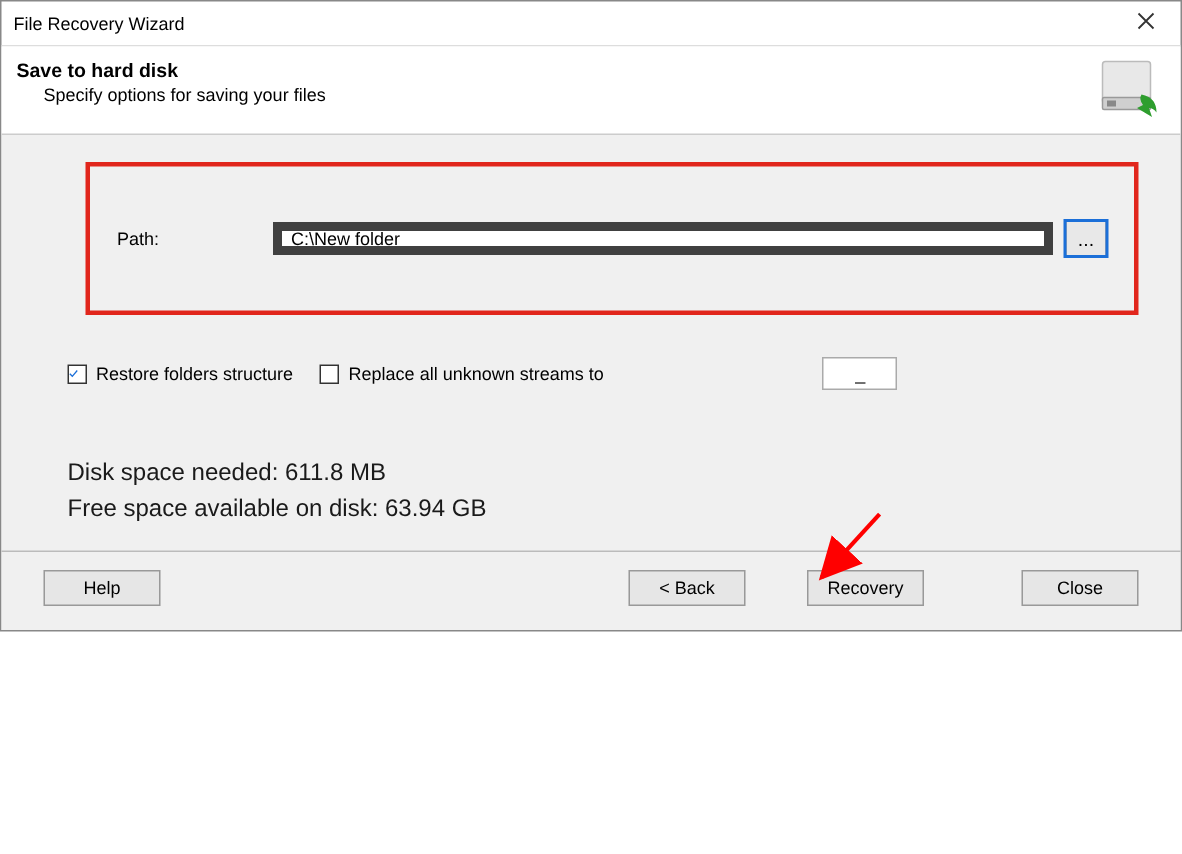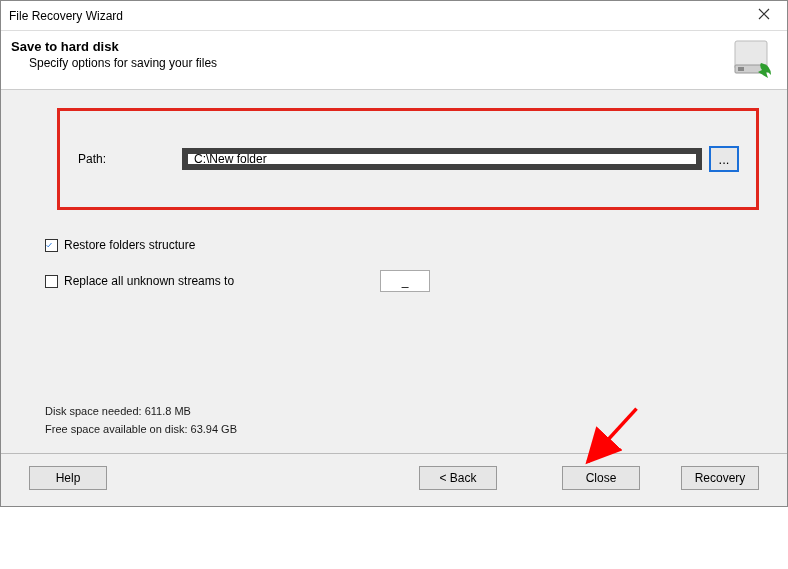--- a/index.html
+++ b/index.html
@@ -6,21 +6,21 @@
   html, body {
     margin: 0; padding: 0;
     width: 788px; height: 569px;
     font-family: "Segoe UI", Tahoma, sans-serif;
     font-size: 12px;
     background: #fff;
     color: #000;
     overflow: hidden;
   }
   .window {
-    width: 788px; height: 507px;
+    width: 788px; height: 421px;
     border: 1px solid #888;
     display: flex;
     flex-direction: column;
     background: #fff;
     justify-content: flex-end;
   }
   .titlebar {
     height: 30px;
     display: flex;
     align-items: center;
@@ -89,21 +89,21 @@
     outline-offset: -1px;
     background: #e8e8e8;
     display: flex; align-items: center; justify-content: center;
     font-size: 13px;
     cursor: pointer;
   }
 
   .options {
     margin-left: 16px;
     display: flex;
-    flex-direction: column;
+    flex-direction: row;
     gap: 18px;
   }
   .chk-row {
     display: flex;
     align-items: center;
     gap: 6px;
   }
   .chk {
     width: 13px; height: 13px;
     border: 1px solid #333;
@@ -127,21 +127,21 @@
     text-align: center;
     margin-left: 140px;
     font-size: 12px;
   }
 
   .spacer { flex: 1; }
 
   .disk-info {
     margin-left: 16px;
     margin-bottom: 12px;
-    font-size: 11px;
+    font-size: 16px;
     color: #1a1a1a;
   }
   .disk-info div { margin-bottom: 6px; }
 
   .content-sep {
     height: 1px;
     background: #bbb;
     margin: 0 -28px 12px -28px;
   }
 
@@ -239,22 +239,22 @@
       <div>Disk space needed: 611.8 MB</div>
       <div>Free space available on disk: 63.94 GB</div>
     </div>
 
     <div class="content-sep"></div>
 
     <div class="button-bar">
       <button class="btn">Help</button>
       <div class="bar-spacer"></div>
       <button class="btn">&lt; Back</button>
+      <button class="btn">Recovery</button>
       <button class="btn close-gap">Close</button>
-      <button class="btn">Recovery</button>
     </div>
 
     <svg class="arrow-overlay" viewBox="0 0 732 470">
       <defs>
         <marker id="ah" markerWidth="12" markerHeight="12" refX="9" refY="5" orient="auto">
           <path d="M0 0 L10 5 L0 10 z" fill="#ff0000"></path>
         </marker>
       </defs>
       <line x1="640" y1="360" x2="585" y2="420" stroke="#ff0000" stroke-width="4" marker-end="url(#ah)"></line>
     </svg>

